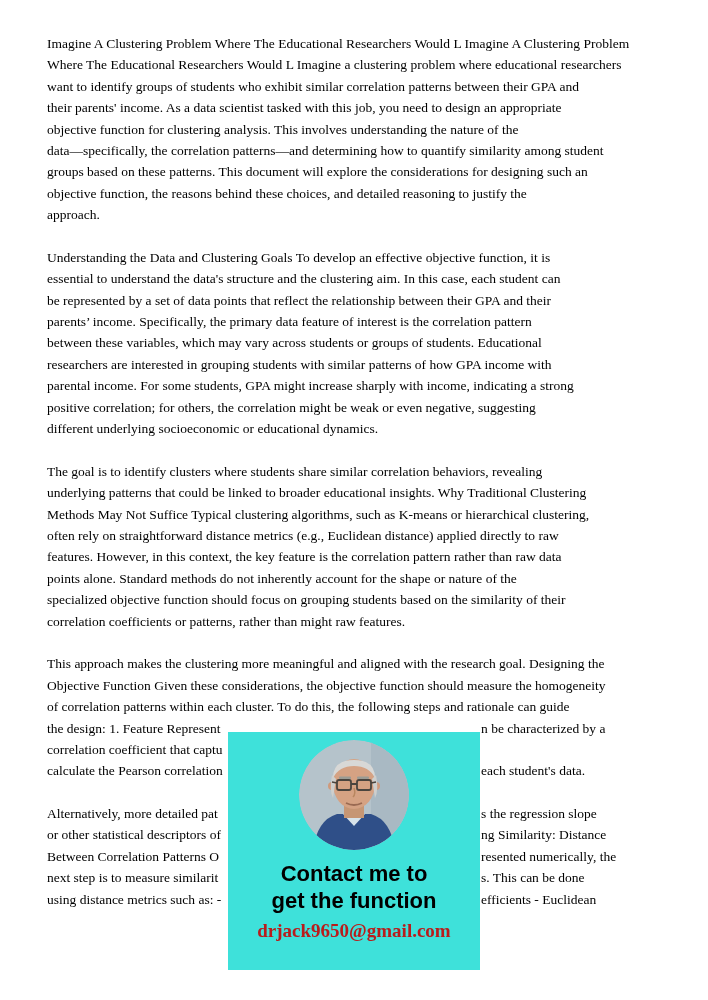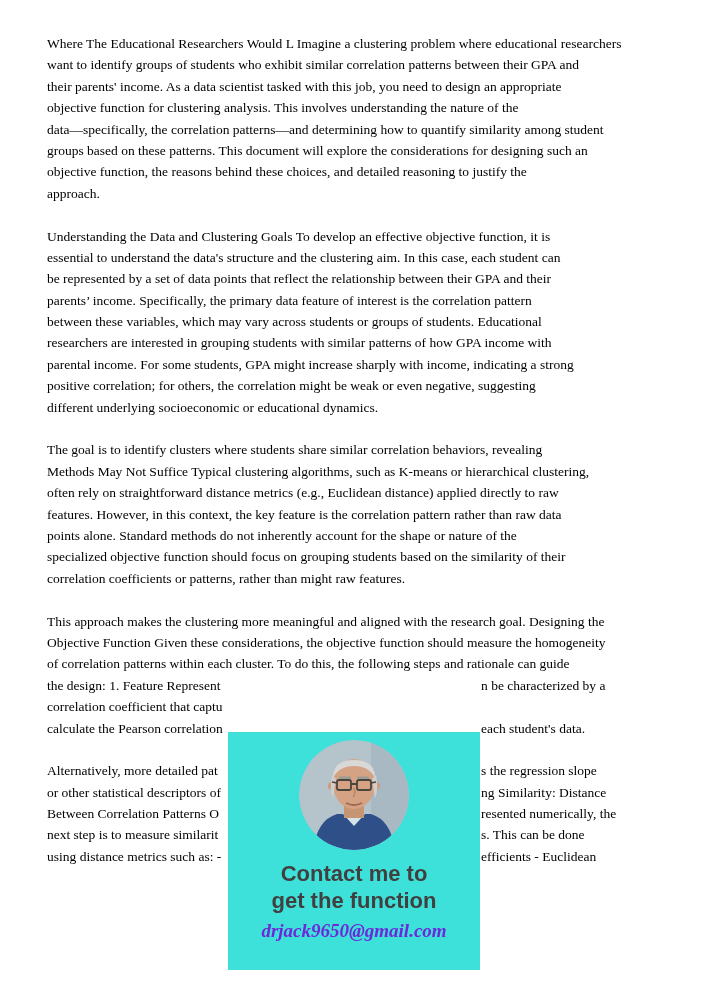--- a/index.html
+++ b/index.html
@@ -55,20 +55,21 @@
     text-align:center;
   }
 </style>
 </head>
 <body>
 
 <div class="page" style="background: rgb(255, 255, 255); color: rgb(0, 0, 0);">
 
   <div id="doc" class="doc">
       <div class="para">
+        <div class="line">Imagine A Clustering Problem Where The Educational Researchers Would L Imagine A Clustering Problem</div>
         <div class="line">Where The Educational Researchers Would L Imagine a clustering problem where educational researchers</div>
         <div class="line">want to identify groups of students who exhibit similar correlation patterns between their GPA and</div>
         <div class="line">their parents' income. As a data scientist tasked with this job, you need to design an appropriate</div>
         <div class="line">objective function for clustering analysis. This involves understanding the nature of the</div>
         <div class="line">data—specifically, the correlation patterns—and determining how to quantify similarity among student</div>
         <div class="line">groups based on these patterns. This document will explore the considerations for designing such an</div>
         <div class="line">objective function, the reasons behind these choices, and detailed reasoning to justify the</div>
         <div class="line">approach.</div>
       </div>
       <div class="para">
@@ -77,20 +78,21 @@
         <div class="line">be represented by a set of data points that reflect the relationship between their GPA and their</div>
         <div class="line">parents’ income. Specifically, the primary data feature of interest is the correlation pattern</div>
         <div class="line">between these variables, which may vary across students or groups of students. Educational</div>
         <div class="line">researchers are interested in grouping students with similar patterns of how GPA income with</div>
         <div class="line">parental income. For some students, GPA might increase sharply with income, indicating a strong</div>
         <div class="line">positive correlation; for others, the correlation might be weak or even negative, suggesting</div>
         <div class="line">different underlying socioeconomic or educational dynamics.</div>
       </div>
       <div class="para">
         <div class="line">The goal is to identify clusters where students share similar correlation behaviors, revealing</div>
+        <div class="line">underlying patterns that could be linked to broader educational insights. Why Traditional Clustering</div>
         <div class="line">Methods May Not Suffice Typical clustering algorithms, such as K-means or hierarchical clustering,</div>
         <div class="line">often rely on straightforward distance metrics (e.g., Euclidean distance) applied directly to raw</div>
         <div class="line">features. However, in this context, the key feature is the correlation pattern rather than raw data</div>
         <div class="line">points alone. Standard methods do not inherently account for the shape or nature of the</div>
         <div class="line">specialized objective function should focus on grouping students based on the similarity of their</div>
         <div class="line">correlation coefficients or patterns, rather than might raw features.</div>
       </div>
       <div class="para">
         <div class="line">This approach makes the clustering more meaningful and aligned with the research goal. Designing the</div>
         <div class="line">Objective Function Given these considerations, the objective function should measure the homogeneity</div>
@@ -132,20 +134,20 @@
           <rect x="58" y="36.5" width="12" height="2.5" rx="1" fill="#9b9b93"></rect>
           <rect x="38" y="40" width="14" height="10" rx="2" fill="none" stroke="#4a443e" stroke-width="1.8"></rect>
           <rect x="58" y="40" width="14" height="10" rx="2" fill="none" stroke="#4a443e" stroke-width="1.8"></rect>
           <path d="M52 44 H58" stroke="#4a443e" stroke-width="1.8" fill="none"></path>
           <path d="M38 43 L33 42 M72 43 L77 42" stroke="#4a443e" stroke-width="1.5" fill="none"></path>
           <path d="M55 48 Q57 54 54 57" stroke="#b8865f" stroke-width="1.5" fill="none"></path>
           <path d="M47 63 Q55 67 63 63" stroke="#9a6a52" stroke-width="1.8" fill="none"></path>
         </g>
       </svg>
     </div>
-    <div class="heading" style="color: #404040;">
+    <div class="heading" style="color: #000000;">
       <div>Contact me to</div>
       <div>get the function</div>
     </div>
-    <div class="email" style="color: #6d28d9; font-style: italic;">drjack9650@gmail.com</div>
+    <div class="email" style="color: #b91c1c;">drjack9650@gmail.com</div>
   </div>
 
 </div>
 
 </body></html>

